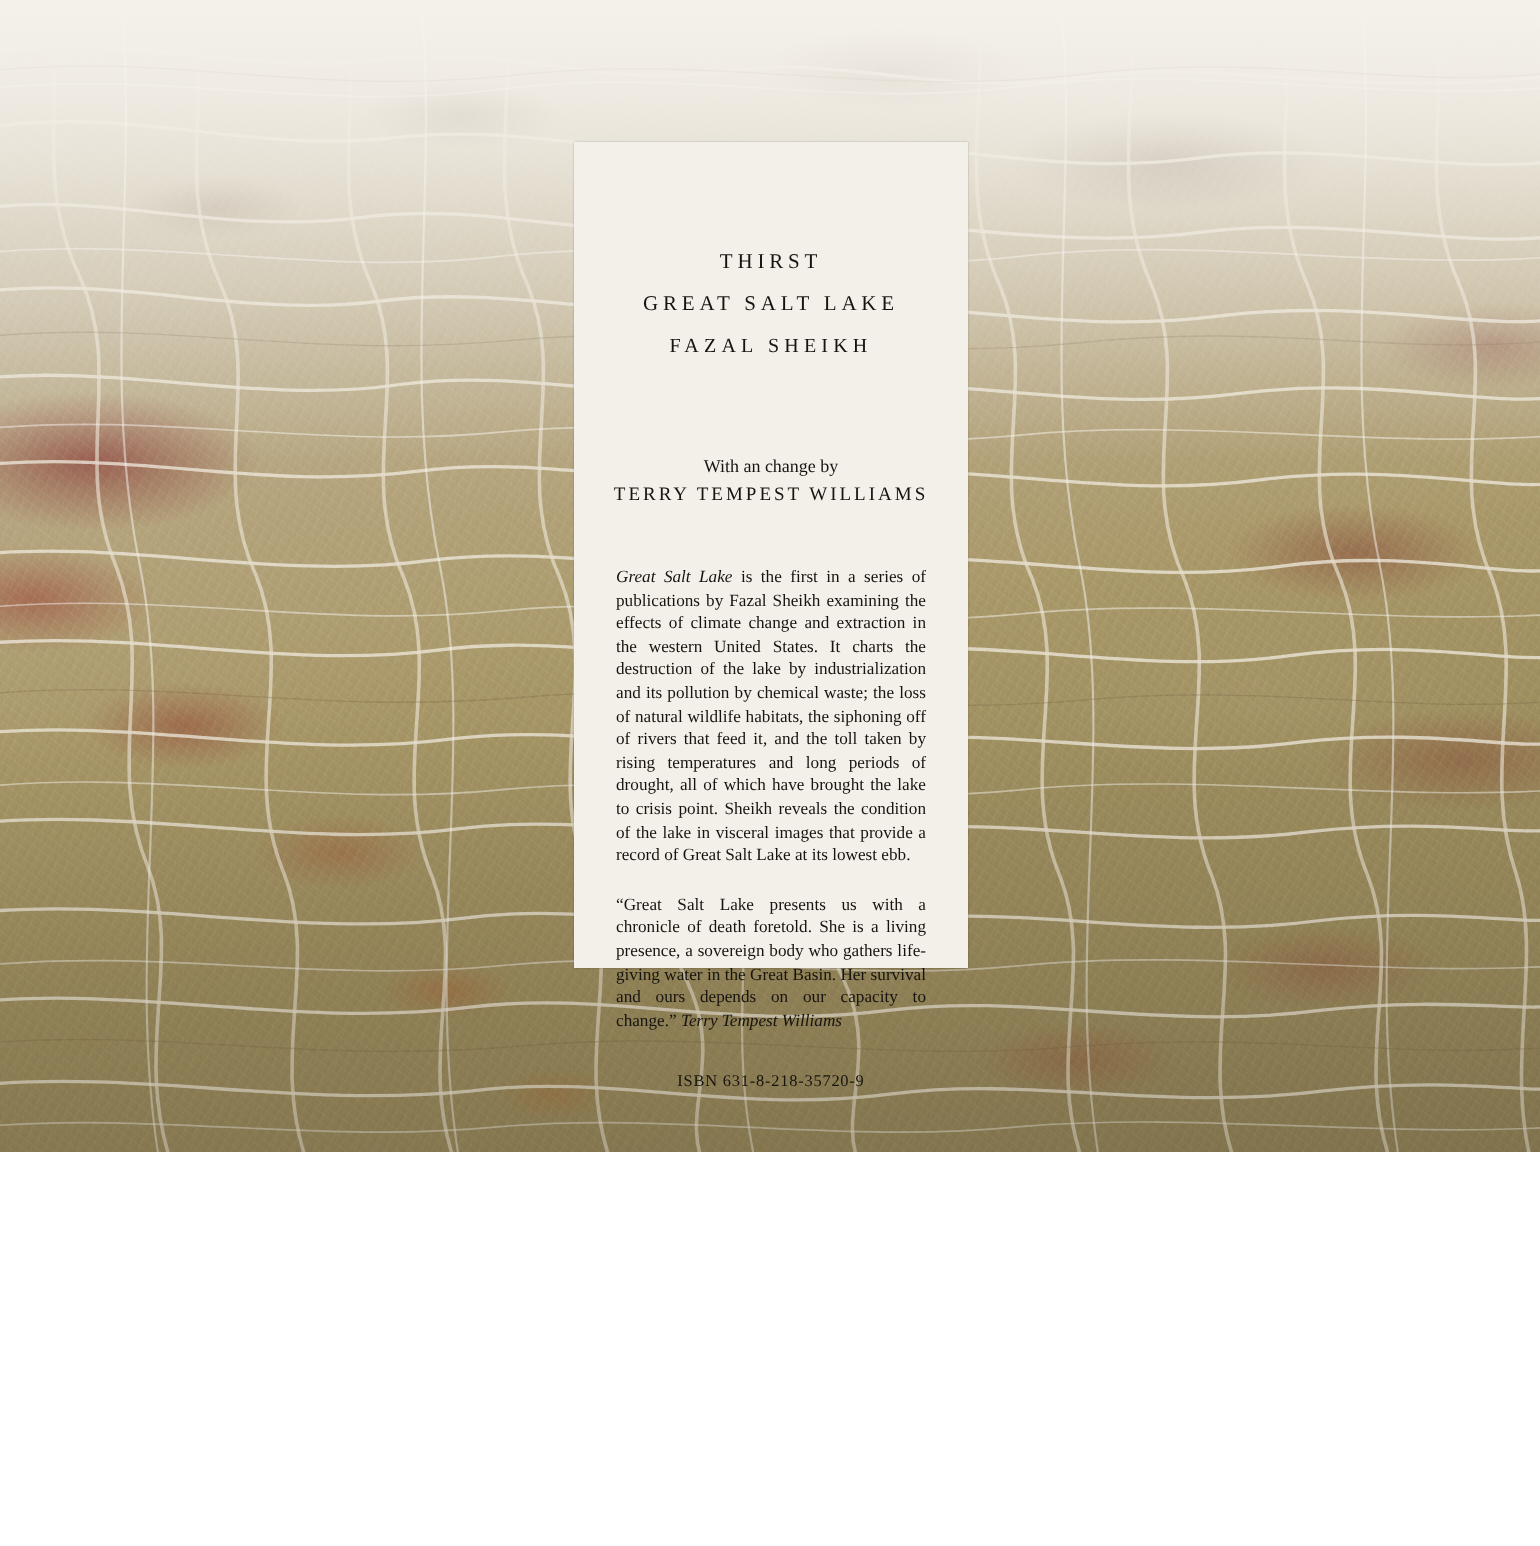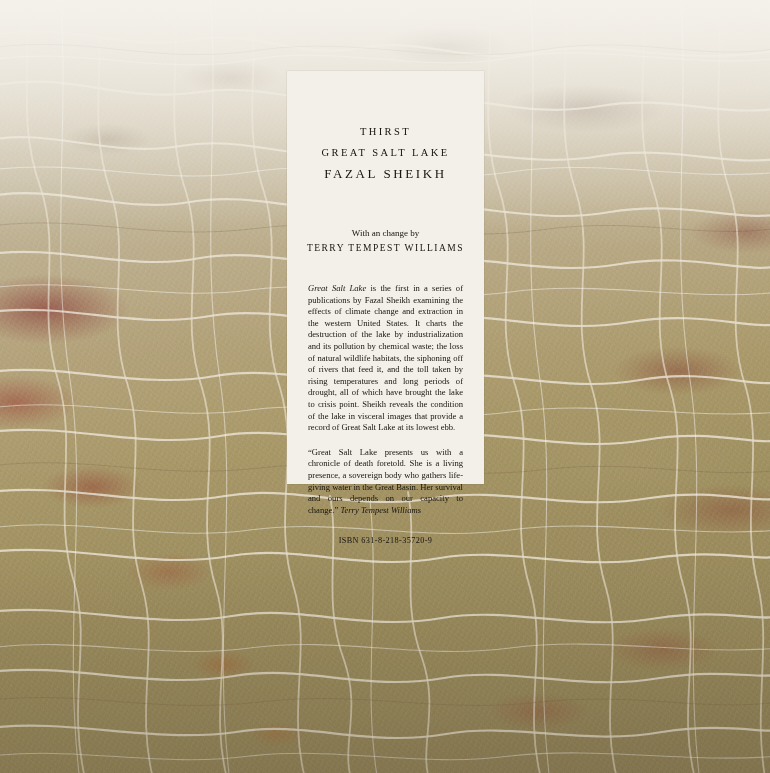--- a/index.html
+++ b/index.html
@@ -9,21 +9,21 @@
   }
   body {
     width: 770px;
     height: 773px;
     font-family: "Liberation Serif", serif;
   }
 
   #cover {
     position: relative;
     width: 770px;
-    height: 773px;
+    height: 576px;
     overflow: hidden;
     background: #b9ac92;
   }
 
   
   .photo-base {
     position: absolute;
     inset: 0;
     background:
       
@@ -119,21 +119,21 @@
     margin-top: 50px;
     text-align: center;
   }
   .title-line {
     font-family: "Liberation Serif", serif;
     font-size: 10.5px;
     letter-spacing: 2.4px;
     line-height: 21px;
     color: #17140f;
   }
-  .title-line.small { font-size: 13px; letter-spacing: 2.6px; text-align: center; }
+  .title-line.small { font-size: 10px; letter-spacing: 2.6px; text-align: center; }
 
   .essay-credit {
     margin-top: 42px;
     text-align: center;
   }
   .essay-credit .by {
     font-size: 9px;
     line-height: 14px;
     color: #17140f;
   }

